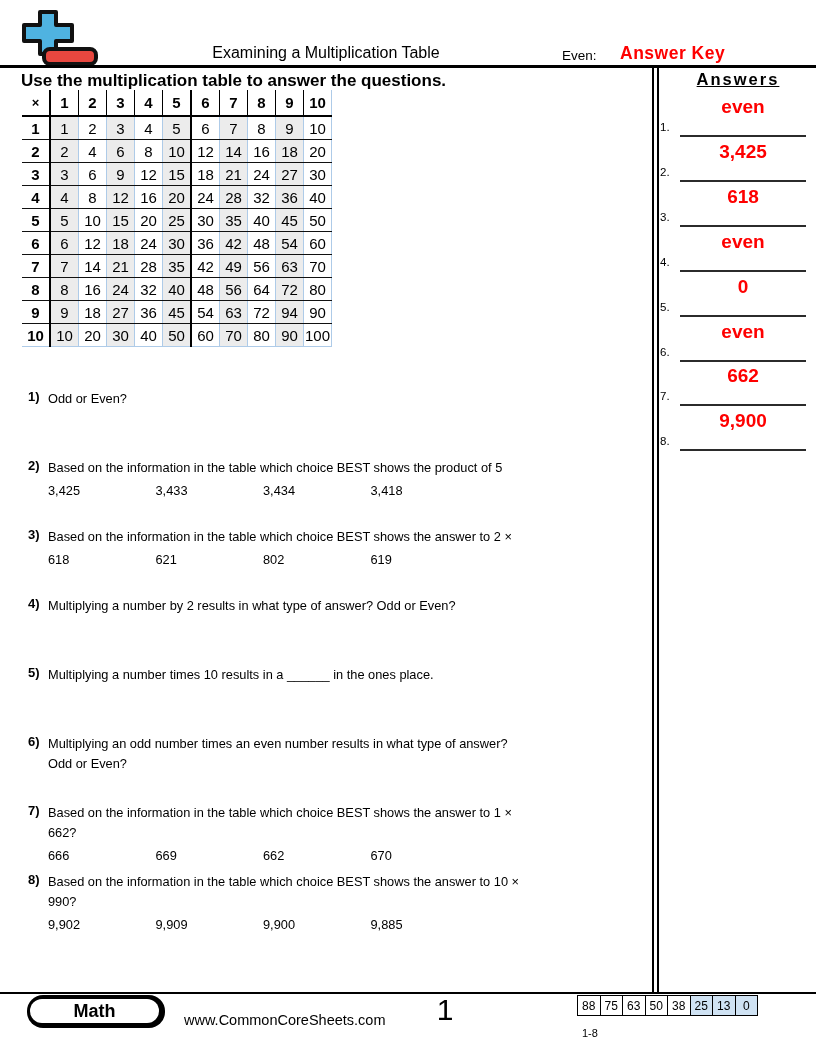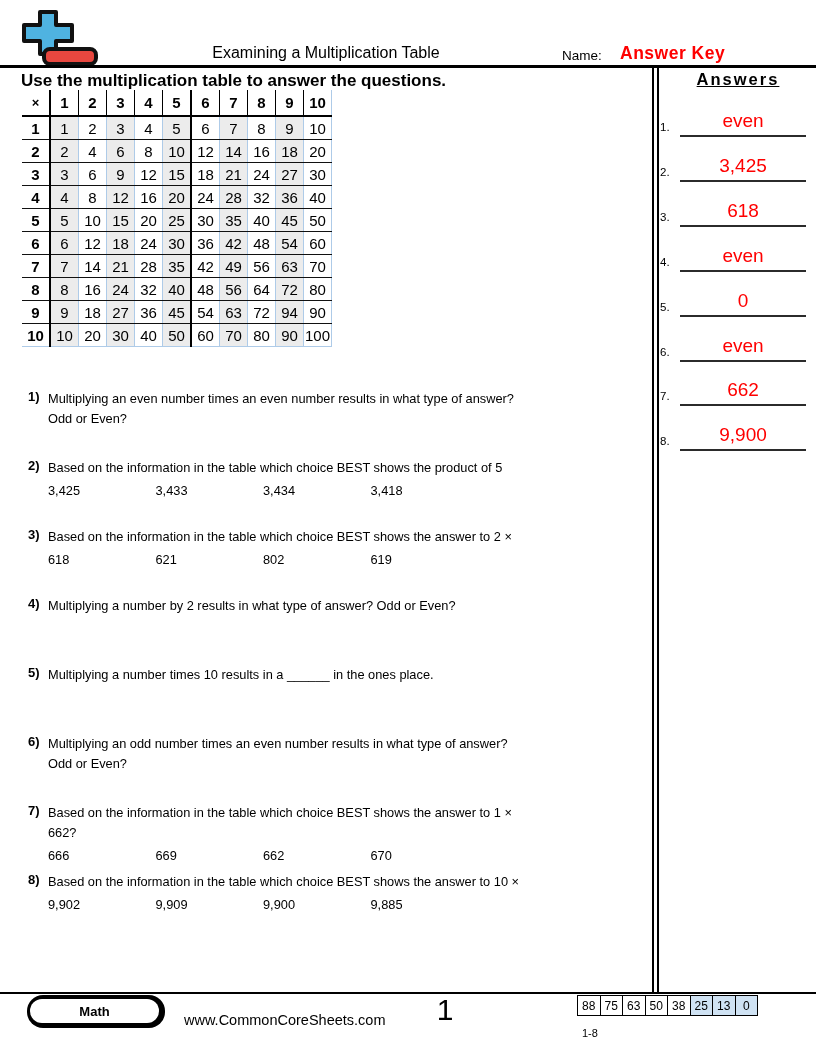--- a/index.html
+++ b/index.html
@@ -45,47 +45,47 @@
   .q-choices{display:flex;margin-top:3px;}
   .q-choice{width:107.5px;font-size:12.8px;}
 
   
   .answers-title{position:absolute;left:660px;top:70px;width:156px;text-align:center;
     font-size:16.5px;font-weight:bold;letter-spacing:2px;text-decoration:underline;}
   .answers-list{position:absolute;left:658px;top:0;width:152px;height:990px;}
   .ans-item{position:absolute;left:0;width:100%;height:42px;}
   .ans-num{position:absolute;left:2px;bottom:4px;font-size:11.5px;}
   .ans-line{position:absolute;left:22px;right:4px;bottom:0;border-bottom:2px solid #2b2b2b;text-align:center;}
-  .ans-value{display:inline-block;color:var(--answer-red);font-weight:normal;font-size:19px;padding-bottom:3px;}
+  .ans-value{display:inline-block;color:var(--answer-red);font-weight:bold;font-size:19px;padding-bottom:17px;}
 
   
   .math-badge{position:absolute;left:27px;top:995px;width:138px;height:33px;background:#000;border-radius:16px;}
   .math-pill{position:absolute;left:3px;top:4px;right:6px;bottom:5px;background:#fff;border-radius:12px;
-    display:flex;align-items:center;justify-content:center;font-weight:bold;font-size:13px;}
+    display:flex;align-items:center;justify-content:center;font-weight:bold;font-size:18px;}
   .website{position:absolute;left:184px;top:1012px;font-size:14.5px;}
   .page-num{position:absolute;left:400px;top:993px;width:90px;text-align:center;font-size:30px;font-weight:400;}
   .score-label{position:absolute;left:582px;top:999px;font-size:11px;margin-top:28px;}
   .score-grid{position:absolute;left:577px;top:995px;display:flex;border:1.5px solid #000;}
   .score-cell{width:21.5px;height:19px;border-left:1.5px solid #000;display:flex;align-items:center;
     justify-content:center;font-size:12px;background:#fff;}
   .score-cell:first-child{border-left:none;}
   .score-cell.shaded{background:var(--score-shade);}
 </style>
 </head>
 <body style="--answer-red: #fe0000; --table-shade: #ececec; --grid-blue: #aecbe8; --score-shade: #cfe2f3; --logo-blue: #4FB3E1; --logo-red: #E8473F;">
 
 <div class="page">
 
   <svg class="logo" width="84" height="60" viewBox="0 0 84 58" aria-hidden="true">
     <path d="M24 3 h16 v13 h16 v16 h-16 v13 h-16 v-13 h-16 v-16 h16 z" fill="var(--logo-blue)" stroke="#111" stroke-width="4" stroke-linejoin="round"></path>
     <rect x="28" y="40" width="52" height="15" rx="6" fill="var(--logo-red)" stroke="#111" stroke-width="4"></rect>
   </svg>
 
   <div class="title">Examining a Multiplication Table</div>
-  <div class="name-label">Name:</div>
+  <div class="name-label">Even:</div>
   <div class="name-value">Answer Key</div>
 
   <div class="rule-top"></div>
   <div class="vline l1"></div>
   <div class="vline l2"></div>
 
   <div class="instruction">Use the multiplication table to answer the questions.</div>
 
   <table class="mult-table">
     <tbody>
@@ -232,21 +232,20 @@
           <td class="shaded lastrow">90</td>
           <td class=" lastrow">100</td>
         </tr>
       </tbody>
   </table>
 
   <div class="questions">
       <div class="question" style="top: 389px;">
         <span class="q-num">1)</span>
         <div class="q-body">
-          <div class="q-line">Multiplying an even number times an even number results in what type of answer?</div>
           <div class="q-line">Odd or Even?</div>
         </div>
       </div>
       <div class="question" style="top: 458px;">
         <span class="q-num">2)</span>
         <div class="q-body">
           <div class="q-line">Based on the information in the table which choice BEST shows the product of 5</div>
           <div class="q-choices">
             <span class="q-choice">3,425</span>
             <span class="q-choice">3,433</span>
@@ -296,20 +295,21 @@
             <span class="q-choice">669</span>
             <span class="q-choice">662</span>
             <span class="q-choice">670</span>
           </div>
         </div>
       </div>
       <div class="question" style="top: 872px;">
         <span class="q-num">8)</span>
         <div class="q-body">
           <div class="q-line">Based on the information in the table which choice BEST shows the answer to 10 ×</div>
+          <div class="q-line">990?</div>
           <div class="q-choices">
             <span class="q-choice">9,902</span>
             <span class="q-choice">9,909</span>
             <span class="q-choice">9,900</span>
             <span class="q-choice">9,885</span>
           </div>
         </div>
       </div>
     </div>
 

